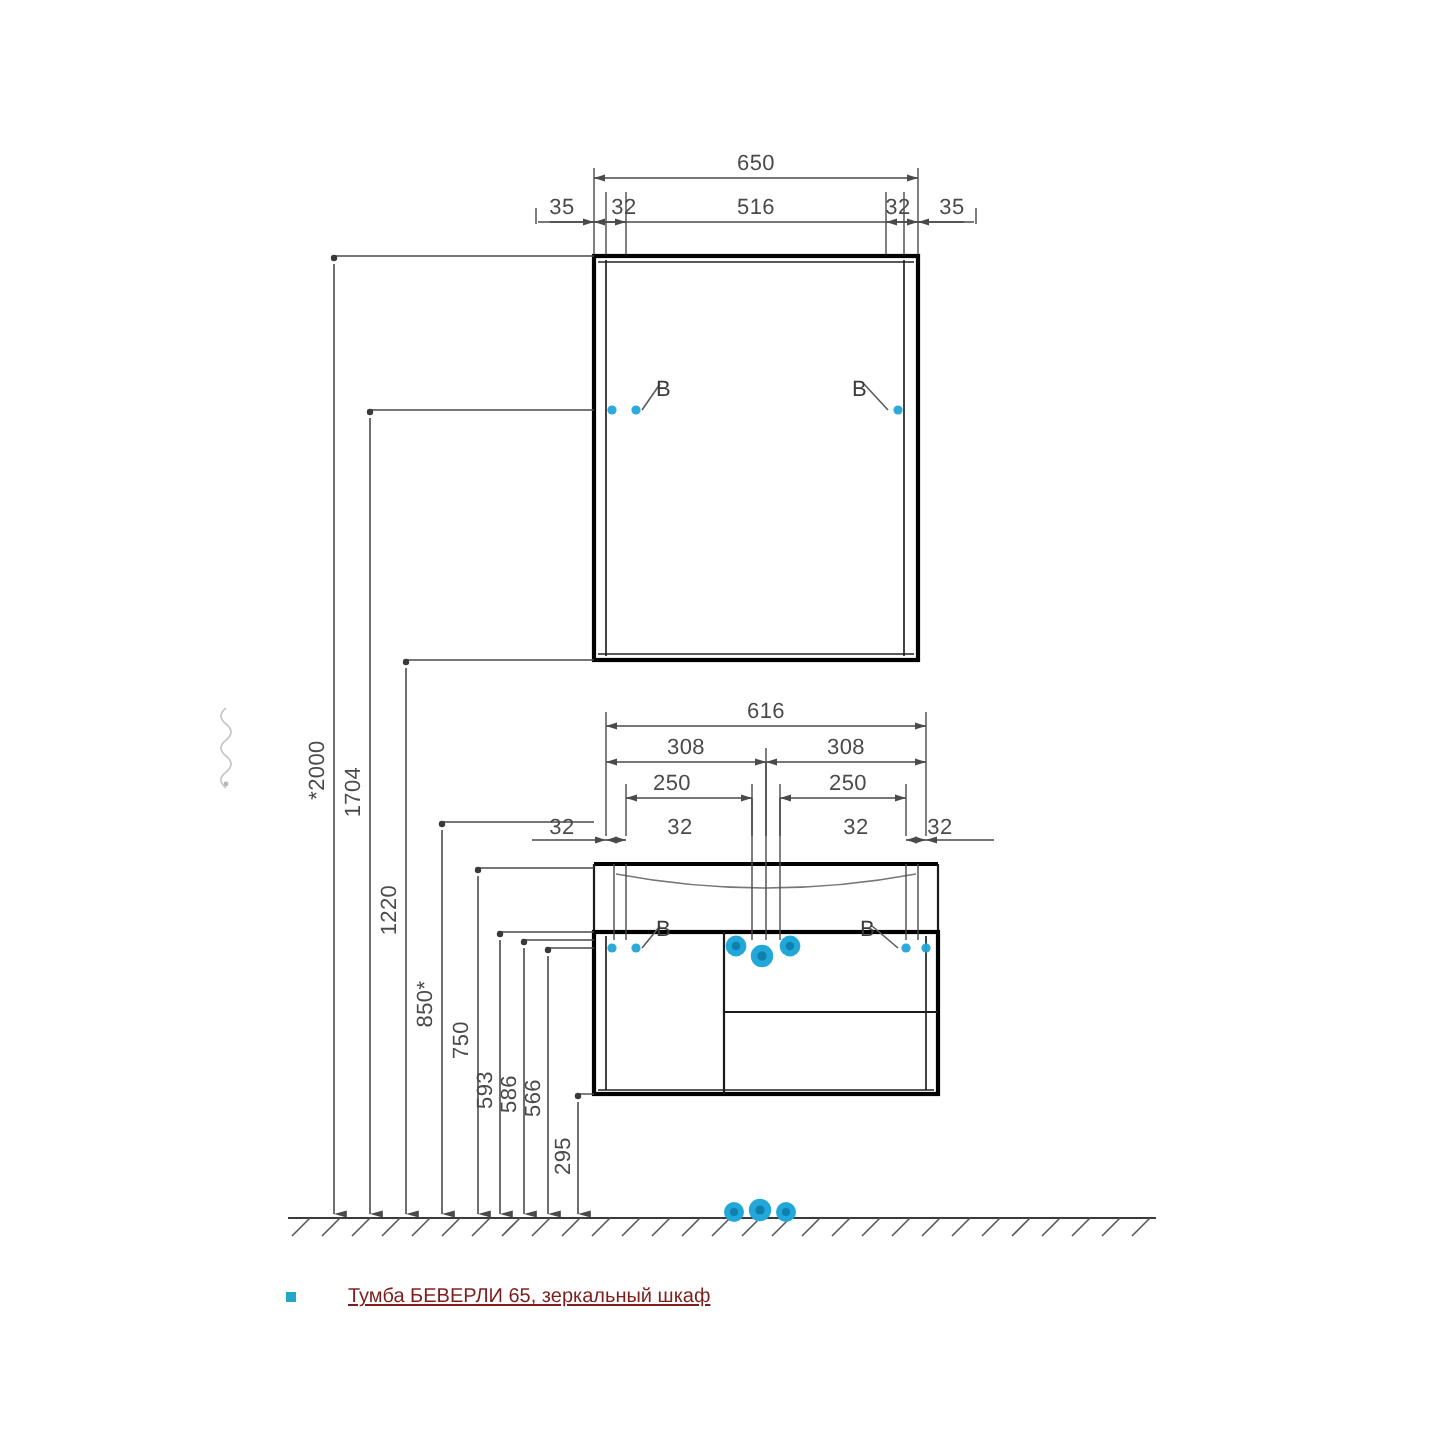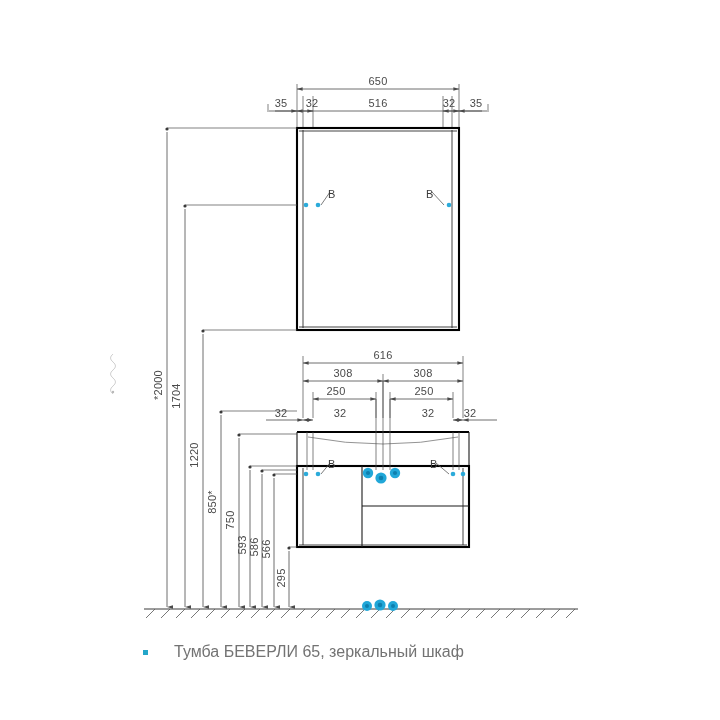--- a/index.html
+++ b/index.html
@@ -54,23 +54,24 @@
   .caption-bullet {
     width: 5px;
     height: 5px;
     background: #23a6c9;
     margin-left: 143px;
     margin-right: 26px;
     flex: none;
   }
   .caption-text {
     font-family: "Liberation Sans", sans-serif;
-    font-size: 16px;
-    color: #737373;
+    font-size: 10px;
+    color: #7f1d1d;
     white-space: nowrap;
+    text-decoration: underline;
   }
   .dim-line { stroke: #4a4a4a; stroke-width: 0.8; fill: none; }
   .ext-line { stroke: #4a4a4a; stroke-width: 0.7; fill: none; }
   .obj-line { stroke: #1a1a1a; stroke-width: 1.1; fill: none; }
   .obj-line-thick { stroke: #000000; stroke-width: 2.1; fill: none; }
   .obj-line-thin { stroke: #222222; stroke-width: 0.85; fill: none; }
   .basin-curve { stroke: #777777; stroke-width: 0.8; fill: none; }
   .hatch-line { stroke: #555555; stroke-width: 0.8; }
   .ground-line { stroke: #3a3a3a; stroke-width: 1.0; }
   .break-sym { stroke: #c9c9c9; stroke-width: 0.9; fill: none; }

